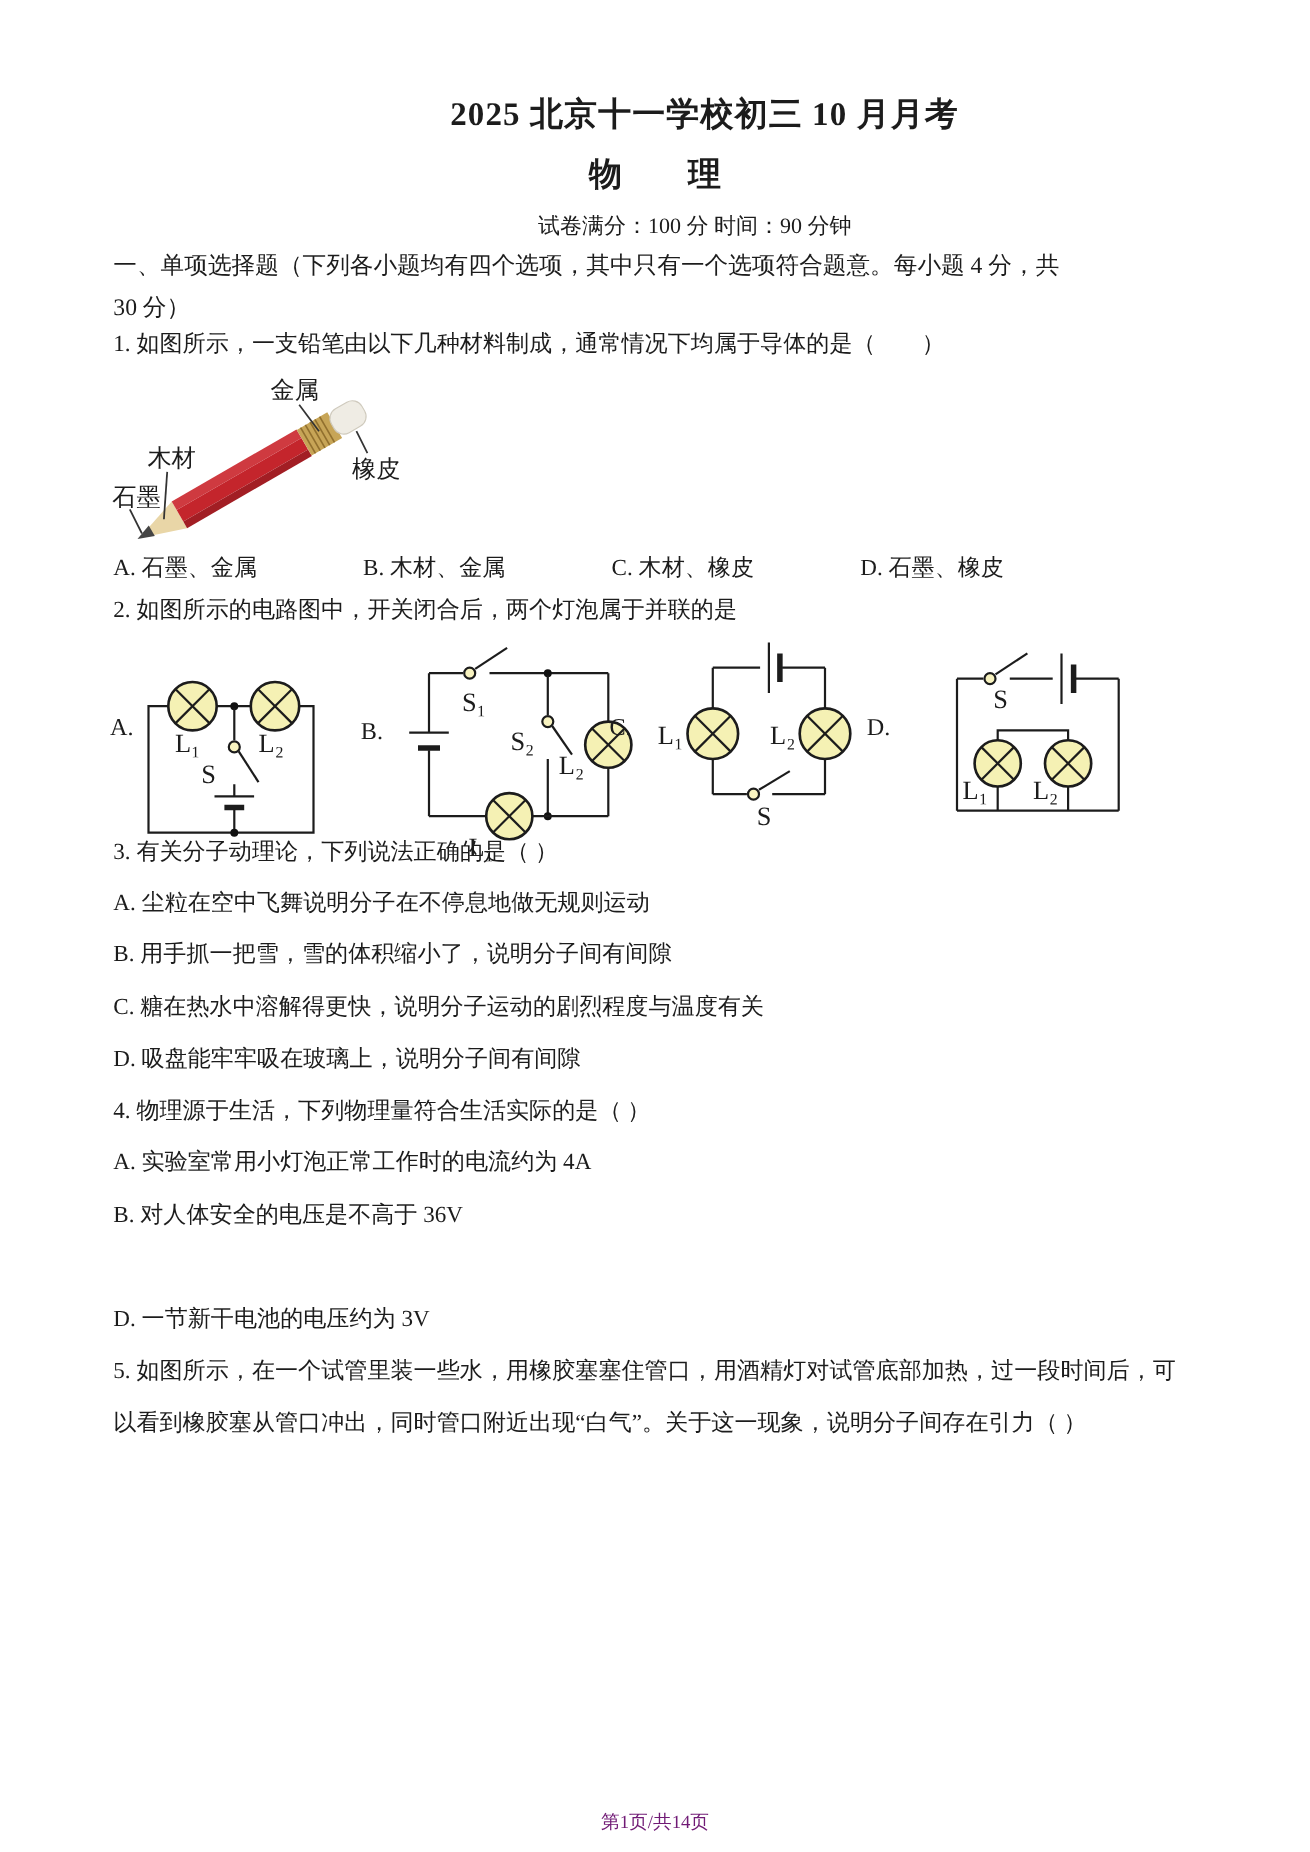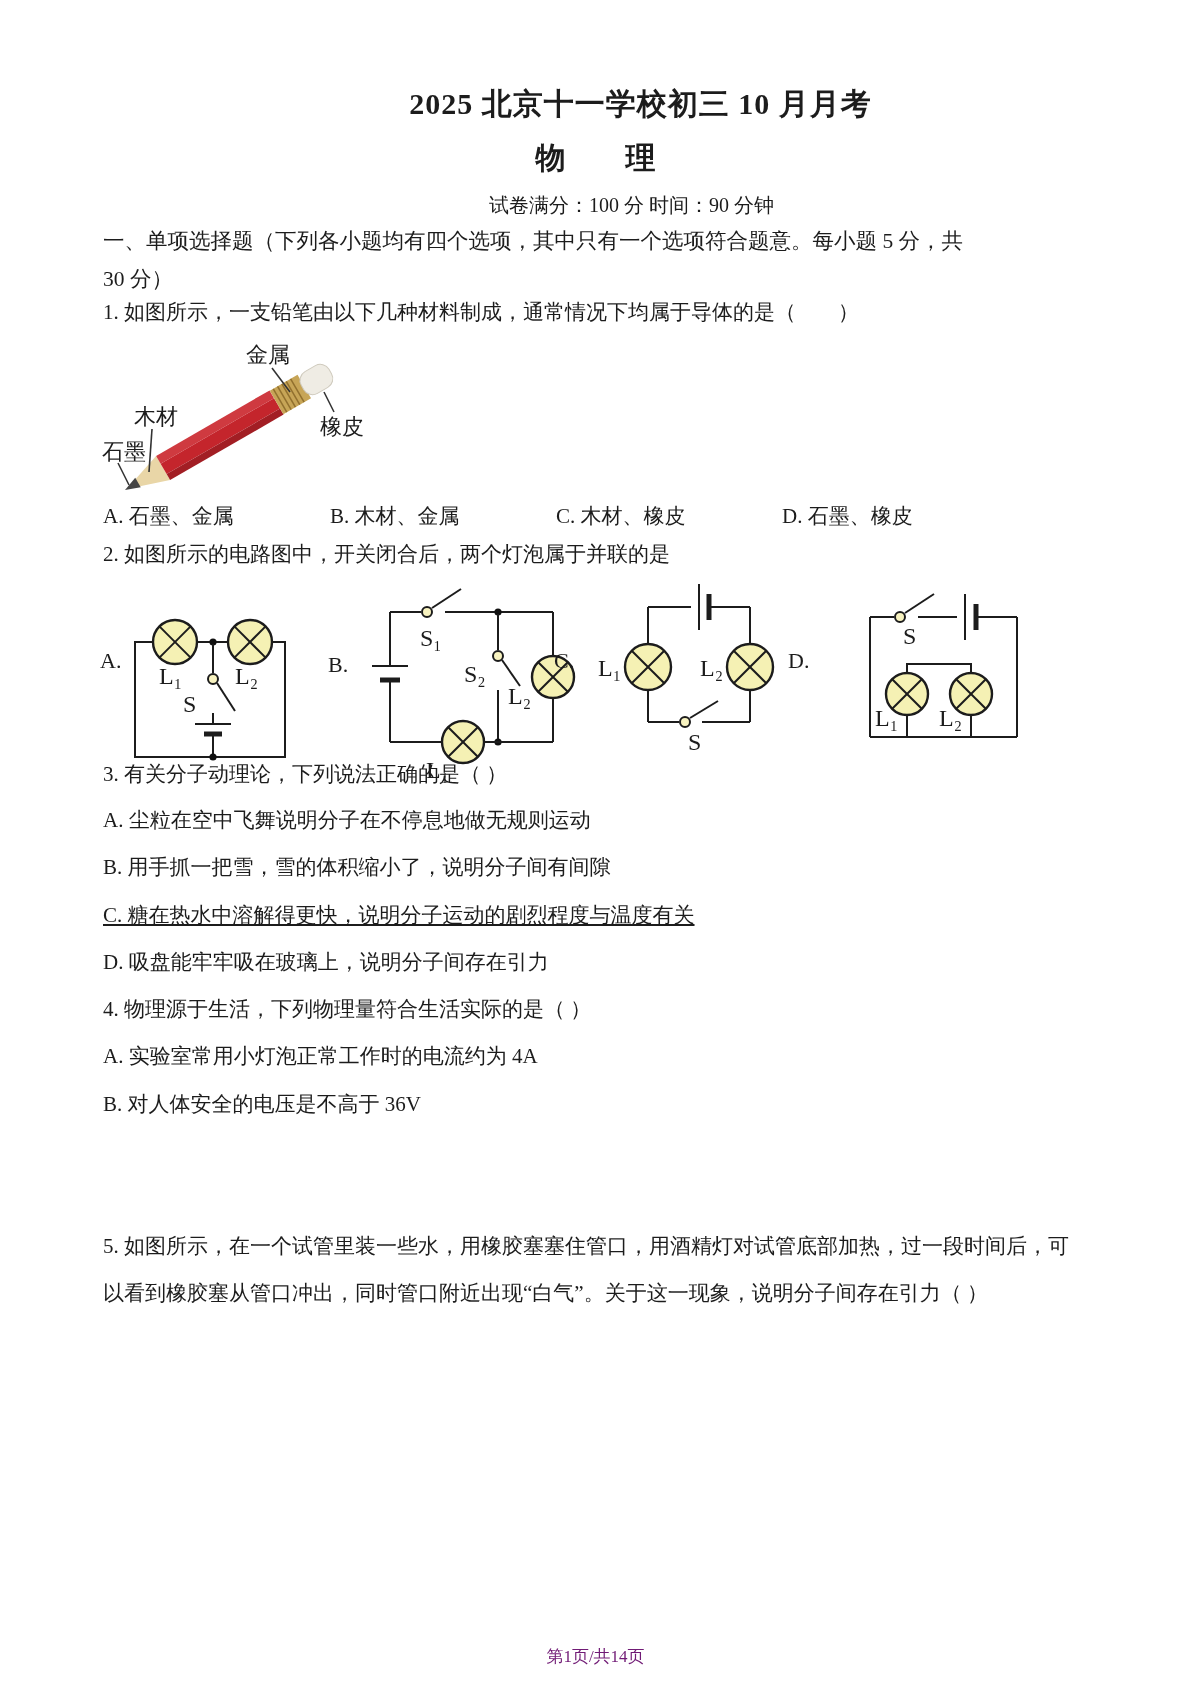--- a/index.html
+++ b/index.html
@@ -27,21 +27,21 @@
 </style>
 </head>
 <body>
 
 <div class="page">
 
   <div class="abs center title" style="top:84px;">2025 北京十一学校初三 10 月月考</div>
   <div class="abs center subject" style="top:138px;">物　　理</div>
   <div class="abs center meta" style="top:192px;">试卷满分：100 分  时间：90 分钟</div>
 
-  <div class="abs secline" style="left:103px;top:226px;">一、单项选择题（下列各小题均有四个选项，其中只有一个选项符合题意。每小题 5 分，共</div>
+  <div class="abs secline" style="left:103px;top:226px;">一、单项选择题（下列各小题均有四个选项，其中只有一个选项符合题意。每小题 4 分，共</div>
   <div class="abs secline" style="left:103px;top:264px;">30 分）</div>
 
   <div class="abs bodytext" style="left:103px;top:298px;">1. 如图所示，一支铅笔由以下几种材料制成，通常情况下均属于导体的是（　　）</div>
 
   <svg class="abs" style="left:100px;top:332px;" width="292" height="172" viewBox="0 0 292 172">
     <g transform="translate(25,158) rotate(-30)">
       <polygon points="2,0 44,-14 44,14" fill="#e9d6a7"></polygon>
       <polygon points="0,0 15,-5.5 15,5.5" fill="#454545"></polygon>
       <rect x="44" y="-14" width="131" height="9" fill="#cf3a40"></rect>
       <rect x="44" y="-5" width="131" height="12" fill="#c4252c"></rect>
@@ -207,25 +207,26 @@
     <line class="wire" x1="62" y1="143" x2="62" y2="165"></line>
     <line class="wire" x1="126" y1="143" x2="126" y2="165"></line>
     <text class="clabel" x="58" y="72">S</text>
     <text class="clabel" x="30" y="154">L₁</text>
     <text class="clabel" x="94" y="154">L₂</text>
   </svg>
 
   <div class="abs bodytext" style="left:103px;top:760px;">3. 有关分子动理论，下列说法正确的是（  ）</div>
   <div class="abs bodytext" style="left:103px;top:806px;">A. 尘粒在空中飞舞说明分子在不停息地做无规则运动</div>
   <div class="abs bodytext" style="left:103px;top:853px;">B. 用手抓一把雪，雪的体积缩小了，说明分子间有间隙</div>
-  <div class="abs bodytext" style="left:103px;top:901px;text-decoration:underline;">C. 糖在热水中溶解得更快，说明分子运动的剧烈程度与温度有关</div>
-  <div class="abs bodytext" style="left:103px;top:948px;">D. 吸盘能牢牢吸在玻璃上，说明分子间存在引力</div>
+  <div class="abs bodytext" style="left:103px;top:901px;">C. 糖在热水中溶解得更快，说明分子运动的剧烈程度与温度有关</div>
+  <div class="abs bodytext" style="left:103px;top:948px;">D. 吸盘能牢牢吸在玻璃上，说明分子间有间隙</div>
 
   <div class="abs bodytext" style="left:103px;top:995px;">4. 物理源于生活，下列物理量符合生活实际的是（  ）</div>
   <div class="abs bodytext" style="left:103px;top:1042px;">A. 实验室常用小灯泡正常工作时的电流约为 4A</div>
   <div class="abs bodytext" style="left:103px;top:1090px;">B. 对人体安全的电压是不高于 36V</div>
+  <div class="abs bodytext" style="left:103px;top:1184px;">D. 一节新干电池的电压约为 3V</div>
 
   <div class="abs bodytext" style="left:103px;top:1232px;">5. 如图所示，在一个试管里装一些水，用橡胶塞塞住管口，用酒精灯对试管底部加热，过一段时间后，可</div>
   <div class="abs bodytext" style="left:103px;top:1279px;">以看到橡胶塞从管口冲出，同时管口附近出现“白气”。关于这一现象，说明分子间存在引力（  ）</div>
 
   <div class="abs center footer" style="top:1645px;">第1页/共14页</div>
 
 </div>
 
 </body></html>

